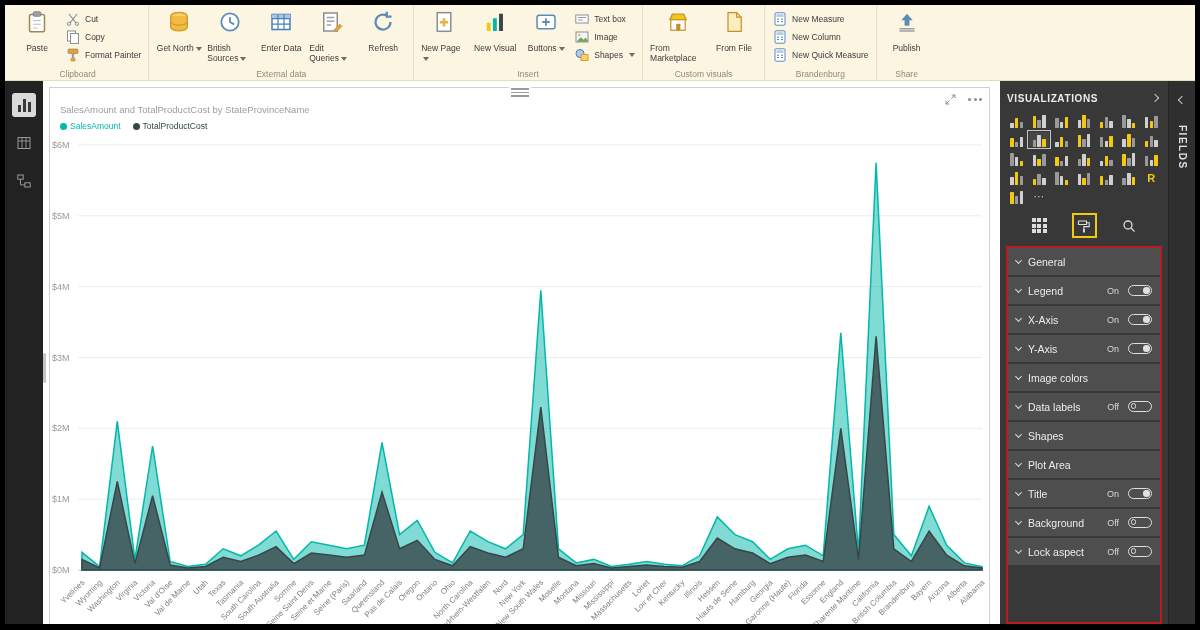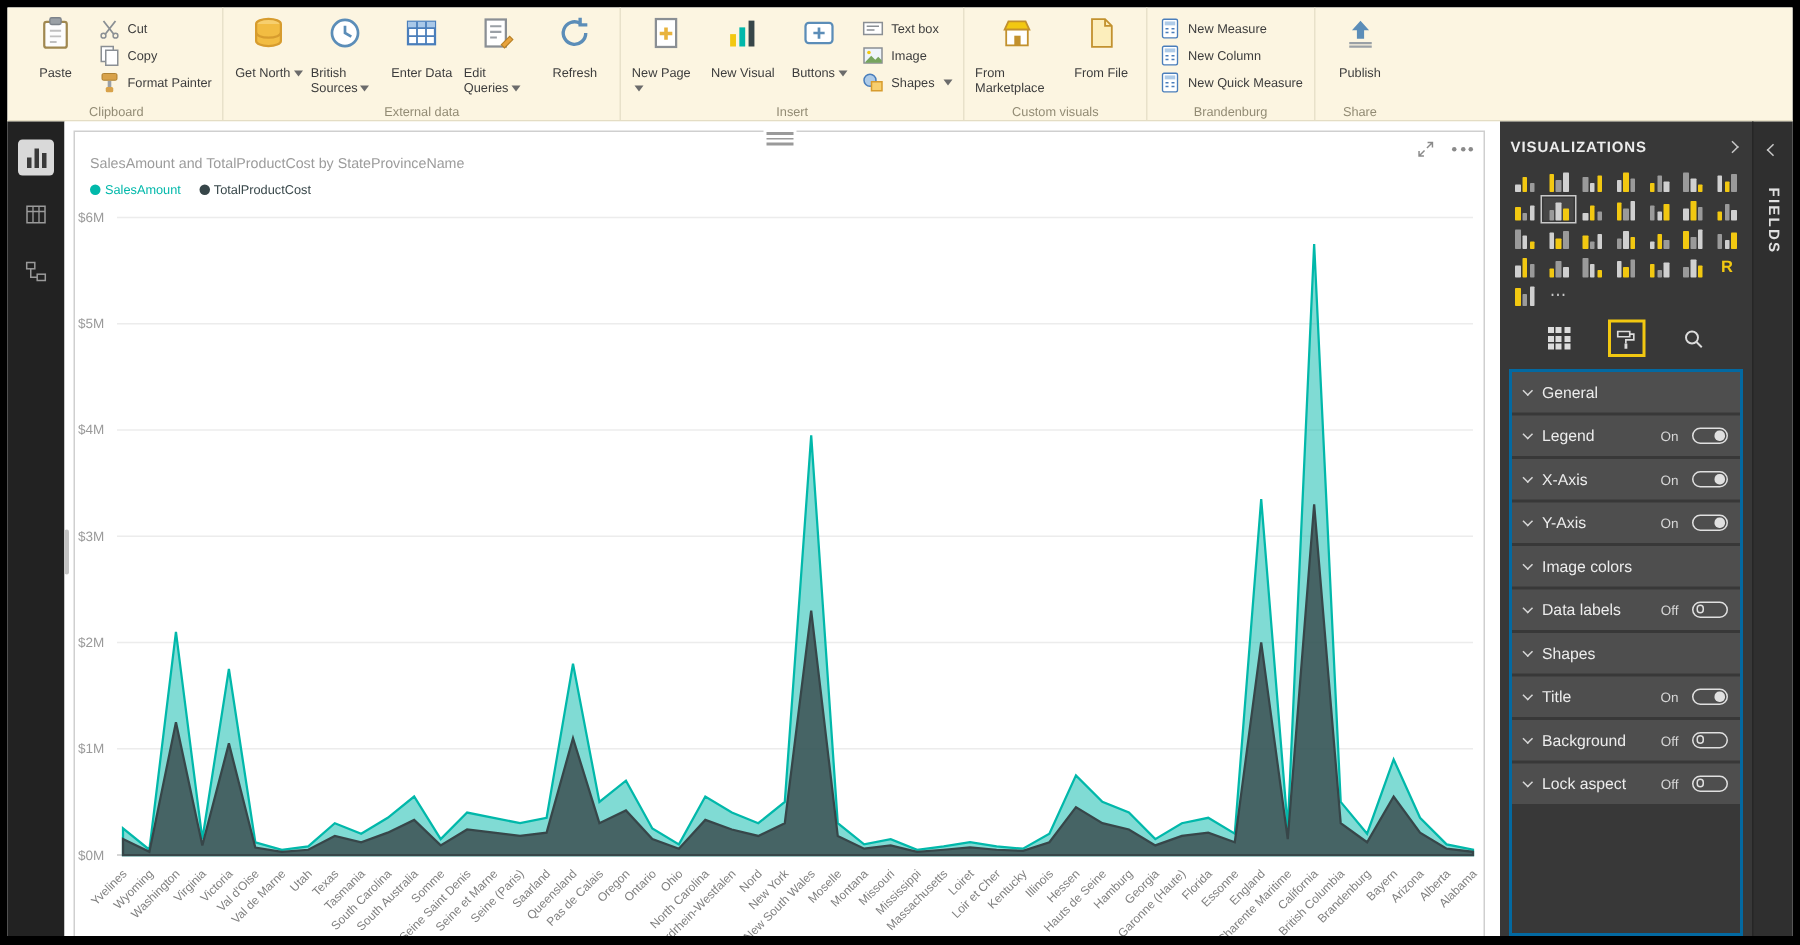--- a/index.html
+++ b/index.html
@@ -57,21 +57,21 @@
   .viz-tile.txt{align-items:center;font-size:11px;font-weight:bold;color:#f2c811}
   .viz-tile.dots{color:#c8c8c8;font-weight:normal;letter-spacing:1px;font-size:11px}
   .vp-tabs{margin-top:9px;display:flex;justify-content:center;gap:20px;align-items:center}
   .vtab{width:25px;height:25px;display:flex;align-items:center;justify-content:center;border:2px solid transparent;cursor:pointer}
   .vtab.sel{border-color:#f2c811}
   .grid9{display:grid;grid-template-columns:repeat(3,4px);grid-template-rows:repeat(3,4px);gap:1.5px}
   .grid9 i{background:#dcdcdc;display:block}
   .vp-search{margin-top:8px;height:21px;border:1px solid #8a8a8a;border-radius:3px;display:flex;align-items:center;padding:0 6px;gap:5px;background:#333}
   .vp-search input{flex:1;background:transparent;border:none;outline:none;color:#ddd;font-size:10px;font-family:"Liberation Sans",sans-serif;min-width:0}
   .vp-search input::placeholder{color:#9a9a9a}
-  .fmt-sections{margin:8px -1px 0 -1px;border:2px solid #0369a1;flex:1;overflow:hidden;background:#383838}
+  .fmt-sections{margin:8px -1px 0 -1px;border:2px solid #b91c1c;flex:1;overflow:hidden;background:#383838}
   .fmt-row{height:27px;background:#4e4e4e;margin-bottom:2px;display:flex;align-items:center;padding:0 8px;gap:7px;cursor:pointer}
   .chev{width:5px;height:5px;border-left:1.5px solid #d8d8d8;border-bottom:1.5px solid #d8d8d8;transform:rotate(-45deg);margin-top:-2px;flex-shrink:0}
   .fmt-label{flex:1;font-size:10.5px;color:#ececec;white-space:nowrap;overflow:hidden}
   .state{font-size:9px;color:#d6d6d6;margin-right:2px}
   .toggle{width:24px;height:11px;border:1.3px solid #e0e0e0;border-radius:6px;position:relative;flex-shrink:0}
   .toggle .knob{position:absolute;top:1px;width:6.5px;height:6.5px;border-radius:50%;background:#e0e0e0}
   .toggle.on .knob{right:1.5px}
   .toggle.off .knob{left:1.5px;background:transparent;border:1.2px solid #e0e0e0;width:5.5px;height:5.5px}
 
   
@@ -687,20 +687,24 @@
             <span class="toggle off">
               <span class="knob"></span>
             </span>
           </div>
           <div class="fmt-row">
             <span class="chev"></span>
             <span class="fmt-label">Shapes</span>
           </div>
           <div class="fmt-row">
             <span class="chev"></span>
+            <span class="fmt-label">Plot Area</span>
+          </div>
+          <div class="fmt-row">
+            <span class="chev"></span>
             <span class="fmt-label">Title</span>
             <span class="state">On</span>
             <span class="toggle on">
               <span class="knob"></span>
             </span>
           </div>
           <div class="fmt-row">
             <span class="chev"></span>
             <span class="fmt-label">Background</span>
             <span class="state">Off</span>

